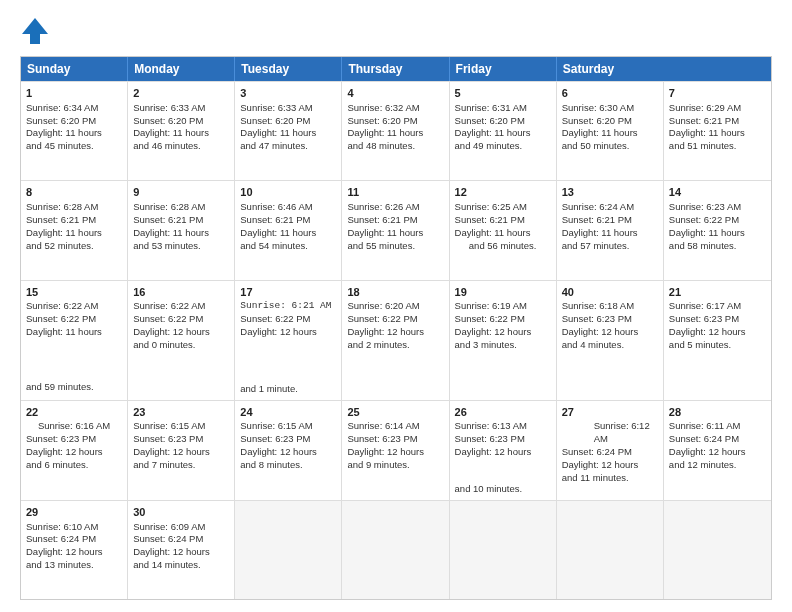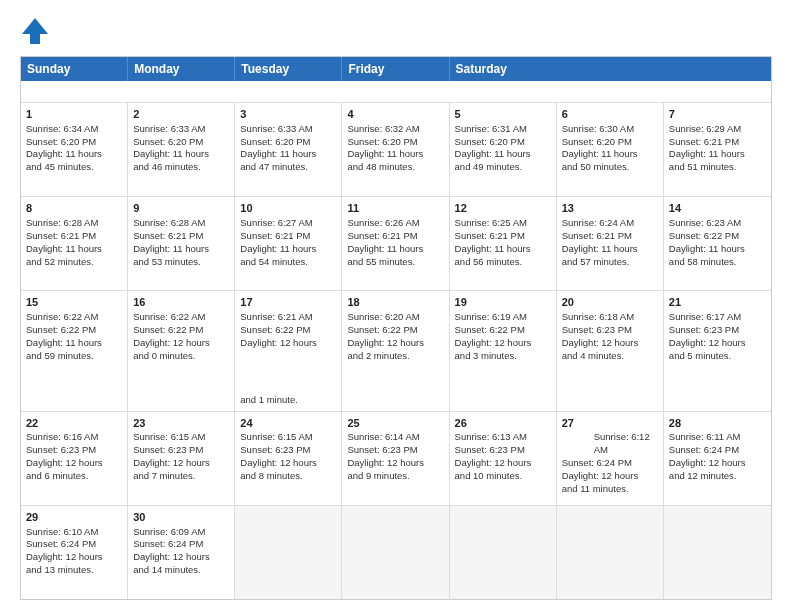--- a/index.html
+++ b/index.html
@@ -58,21 +58,20 @@
     }
     .location {
       font-size: 14px;
       color: #555;
     }
     .calendar {
       flex: 1;
       display: flex;
       flex-direction: column;
       border: 1px solid #ccc;
-      gap: 21px;
     }
     .cal-header {
       display: grid;
       grid-template-columns: repeat(7, 1fr);
       background: #2a6eba;
     }
     .cal-header-cell {
       color: #fff;
       font-weight: bold;
       font-size: 12px;
@@ -129,20 +128,21 @@
       <div class="month-title"></div>
       <div class="location"></div>
     </div>
   </div>
 
   <div class="calendar">
     <div class="cal-header" id="cal-header">
         <div class="cal-header-cell">Sunday</div>
         <div class="cal-header-cell">Monday</div>
         <div class="cal-header-cell">Tuesday</div>
+        <div class="cal-header-cell">Thursday</div>
         <div class="cal-header-cell">Friday</div>
         <div class="cal-header-cell">Saturday</div>
       </div>
     <div class="cal-body" id="cal-body">
         <div class="cal-row">
           <div class="cal-cell">
             <span class="day-num">1</span>
             <span style="display: block;">Sunrise: 6:34 AM</span>
             <span style="display: block;">Sunset: 6:20 PM</span>
             <span style="display: block;">Daylight: 11 hours</span>
@@ -201,38 +201,38 @@
           </div>
           <div class="cal-cell">
             <span class="day-num">9</span>
             <span style="display: block;">Sunrise: 6:28 AM</span>
             <span style="display: block;">Sunset: 6:21 PM</span>
             <span style="display: block;">Daylight: 11 hours</span>
             <span style="display: block;">and 53 minutes.</span>
           </div>
           <div class="cal-cell">
             <span class="day-num">10</span>
-            <span style="display: block;">Sunrise: 6:27 AM</span>
+            <span style="display: block;">Sunrise: 6:46 AM</span>
             <span style="display: block;">Sunset: 6:21 PM</span>
             <span style="display: block;">Daylight: 11 hours</span>
             <span style="display: block;">and 54 minutes.</span>
           </div>
           <div class="cal-cell">
             <span class="day-num">11</span>
             <span style="display: block;">Sunrise: 6:26 AM</span>
             <span style="display: block;">Sunset: 6:21 PM</span>
             <span style="display: block;">Daylight: 11 hours</span>
             <span style="display: block;">and 55 minutes.</span>
           </div>
           <div class="cal-cell">
             <span class="day-num">12</span>
             <span style="display: block;">Sunrise: 6:25 AM</span>
             <span style="display: block;">Sunset: 6:21 PM</span>
             <span style="display: block;">Daylight: 11 hours</span>
-            <span style="display: block;">and 56 minutes.</span>
+            <span style="display: block; text-align: center;">and 56 minutes.</span>
           </div>
           <div class="cal-cell">
             <span class="day-num">13</span>
             <span style="display: block;">Sunrise: 6:24 AM</span>
             <span style="display: block;">Sunset: 6:21 PM</span>
             <span style="display: block;">Daylight: 11 hours</span>
             <span style="display: block;">and 57 minutes.</span>
           </div>
           <div class="cal-cell">
             <span class="day-num">14</span>
@@ -241,69 +241,69 @@
             <span style="display: block;">Daylight: 11 hours</span>
             <span style="display: block;">and 58 minutes.</span>
           </div>
         </div>
         <div class="cal-row">
           <div class="cal-cell">
             <span class="day-num">15</span>
             <span style="display: block;">Sunrise: 6:22 AM</span>
             <span style="display: block;">Sunset: 6:22 PM</span>
             <span style="display: block;">Daylight: 11 hours</span>
-            <span style="display: block;">and 59 minutes.</span>
+            <span style="display: block; margin-top: 42px;">and 59 minutes.</span>
           </div>
           <div class="cal-cell">
             <span class="day-num">16</span>
             <span style="display: block;">Sunrise: 6:22 AM</span>
             <span style="display: block;">Sunset: 6:22 PM</span>
             <span style="display: block;">Daylight: 12 hours</span>
             <span style="display: block;">and 0 minutes.</span>
           </div>
           <div class="cal-cell">
             <span class="day-num">17</span>
-            <span style="display: block;">Sunrise: 6:21 AM</span>
+            <span style="display: block; font-family: Liberation Mono, monospace;">Sunrise: 6:21 AM</span>
             <span style="display: block;">Sunset: 6:22 PM</span>
             <span style="display: block;">Daylight: 12 hours</span>
             <span style="display: block; margin-top: 44px;">and 1 minute.</span>
           </div>
           <div class="cal-cell">
             <span class="day-num">18</span>
             <span style="display: block;">Sunrise: 6:20 AM</span>
             <span style="display: block;">Sunset: 6:22 PM</span>
             <span style="display: block;">Daylight: 12 hours</span>
             <span style="display: block;">and 2 minutes.</span>
           </div>
           <div class="cal-cell">
             <span class="day-num">19</span>
             <span style="display: block;">Sunrise: 6:19 AM</span>
             <span style="display: block;">Sunset: 6:22 PM</span>
             <span style="display: block;">Daylight: 12 hours</span>
             <span style="display: block;">and 3 minutes.</span>
           </div>
           <div class="cal-cell">
-            <span class="day-num">20</span>
+            <span class="day-num">40</span>
             <span style="display: block;">Sunrise: 6:18 AM</span>
             <span style="display: block;">Sunset: 6:23 PM</span>
             <span style="display: block;">Daylight: 12 hours</span>
             <span style="display: block;">and 4 minutes.</span>
           </div>
           <div class="cal-cell">
             <span class="day-num">21</span>
             <span style="display: block;">Sunrise: 6:17 AM</span>
             <span style="display: block;">Sunset: 6:23 PM</span>
             <span style="display: block;">Daylight: 12 hours</span>
             <span style="display: block;">and 5 minutes.</span>
           </div>
         </div>
         <div class="cal-row">
           <div class="cal-cell">
             <span class="day-num">22</span>
-            <span style="display: block;">Sunrise: 6:16 AM</span>
+            <span style="display: block; text-align: center;">Sunrise: 6:16 AM</span>
             <span style="display: block;">Sunset: 6:23 PM</span>
             <span style="display: block;">Daylight: 12 hours</span>
             <span style="display: block;">and 6 minutes.</span>
           </div>
           <div class="cal-cell">
             <span class="day-num">23</span>
             <span style="display: block;">Sunrise: 6:15 AM</span>
             <span style="display: block;">Sunset: 6:23 PM</span>
             <span style="display: block;">Daylight: 12 hours</span>
             <span style="display: block;">and 7 minutes.</span>
@@ -320,21 +320,21 @@
             <span style="display: block;">Sunrise: 6:14 AM</span>
             <span style="display: block;">Sunset: 6:23 PM</span>
             <span style="display: block;">Daylight: 12 hours</span>
             <span style="display: block;">and 9 minutes.</span>
           </div>
           <div class="cal-cell">
             <span class="day-num">26</span>
             <span style="display: block;">Sunrise: 6:13 AM</span>
             <span style="display: block;">Sunset: 6:23 PM</span>
             <span style="display: block;">Daylight: 12 hours</span>
-            <span style="display: block;">and 10 minutes.</span>
+            <span style="display: block; margin-top: 24px;">and 10 minutes.</span>
           </div>
           <div class="cal-cell">
             <span class="day-num">27</span>
             <span style="display: block; padding-left: 32px;">Sunrise: 6:12 AM</span>
             <span style="display: block;">Sunset: 6:24 PM</span>
             <span style="display: block;">Daylight: 12 hours</span>
             <span style="display: block;">and 11 minutes.</span>
           </div>
           <div class="cal-cell">
             <span class="day-num">28</span>

